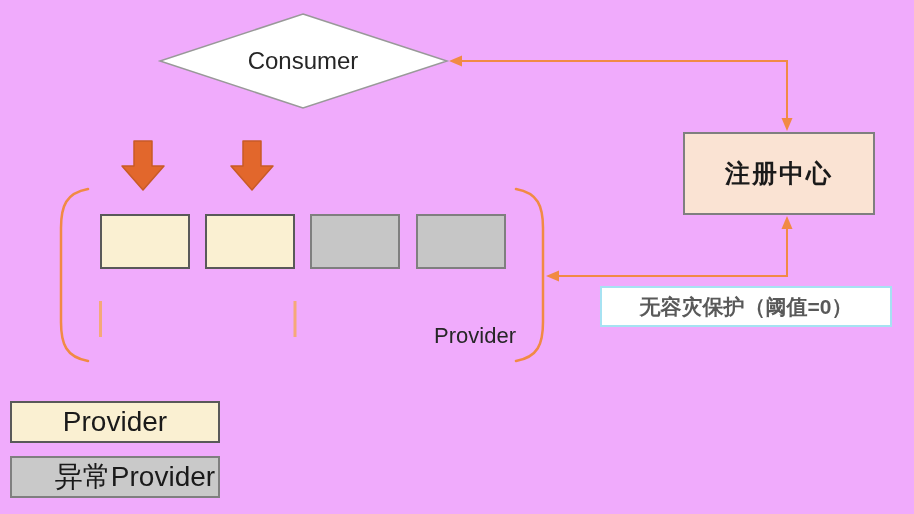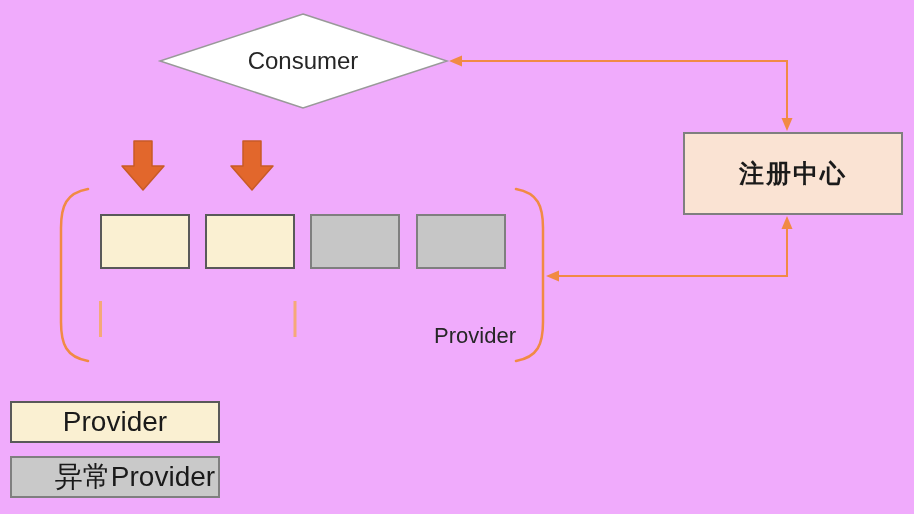--- a/index.html
+++ b/index.html
@@ -2,21 +2,21 @@
 <html><head>
 <meta charset="utf-8">
 <style>
   html,body{margin:0;padding:0;background:#ffffff;}
   body{font-family:"Liberation Sans","DejaVu Sans",sans-serif;}
   .stage{position:relative;width:914px;height:514px;background:#f0abfc;overflow:hidden;}
   .layer{position:absolute;left:0;top:0;}
   .txt{position:absolute;display:flex;align-items:center;justify-content:center;text-align:center;}
   .consumer-label{left:203px;top:46px;width:200px;height:30px;font-size:24px;color:#262626;}
   .box{position:absolute;box-sizing:border-box;}
-  .registry{left:683px;top:132px;width:220px;height:83px;background:#FAE3D3;border:2px solid #7F7F7F;
+  .registry{left:683px;top:132px;width:192px;height:83px;background:#FAE3D3;border:2px solid #7F7F7F;
             display:flex;align-items:center;justify-content:center;font-size:25px;font-weight:600;color:#1a1a1a;letter-spacing:2px;}
   .threshold{left:600px;top:286px;width:292px;height:41px;background:#ffffff;border:2px solid #A6E2F2;
              display:flex;align-items:center;justify-content:center;font-size:21px;font-weight:600;color:#595959;}
   .node{top:214px;width:90px;height:55px;border:2px solid;}
   .node.normal{background:#FAF0D2;border-color:#595959;}
   .node.abnormal{background:#C6C6C6;border-color:#7F7F7F;}
   .n1{left:100px;} .n2{left:205px;} .n3{left:310px;} .n4{left:416px;}
   .traffic-label{left:103px;top:306px;width:190px;height:28px;font-size:21px;font-weight:500;color:#595959;}
   .group-label{left:410px;top:322px;width:130px;height:28px;font-size:22px;color:#262626;}
   .legend-item{left:10px;width:210px;height:42px;display:flex;align-items:center;justify-content:center;
@@ -50,20 +50,23 @@
     <polygon points="134,141 152,141 152,166 164,166 143,190 122,166 134,166" fill="#E2672C" stroke="#C85B26" stroke-width="1.5" stroke-linejoin="round"></polygon>
     <polygon points="243,141 261,141 261,166 273,166 252,190 231,166 243,166" fill="#E2672C" stroke="#C85B26" stroke-width="1.5" stroke-linejoin="round"></polygon>
   </svg>
 
   <div class="txt consumer-label">Consumer</div>
 
   <div class="box registry">
     <span>注册中心</span>
   </div>
 
+  <div class="box threshold">
+    <span>无容灾保护（阈值=0）</span>
+  </div>
 
   <div class="box node normal n1"></div>
   <div class="box node normal n2"></div>
   <div class="box node abnormal n3"></div>
   <div class="box node abnormal n4"></div>
 
 
   <div class="txt group-label">Provider</div>
 
   <div class="box legend-item legend-normal">

